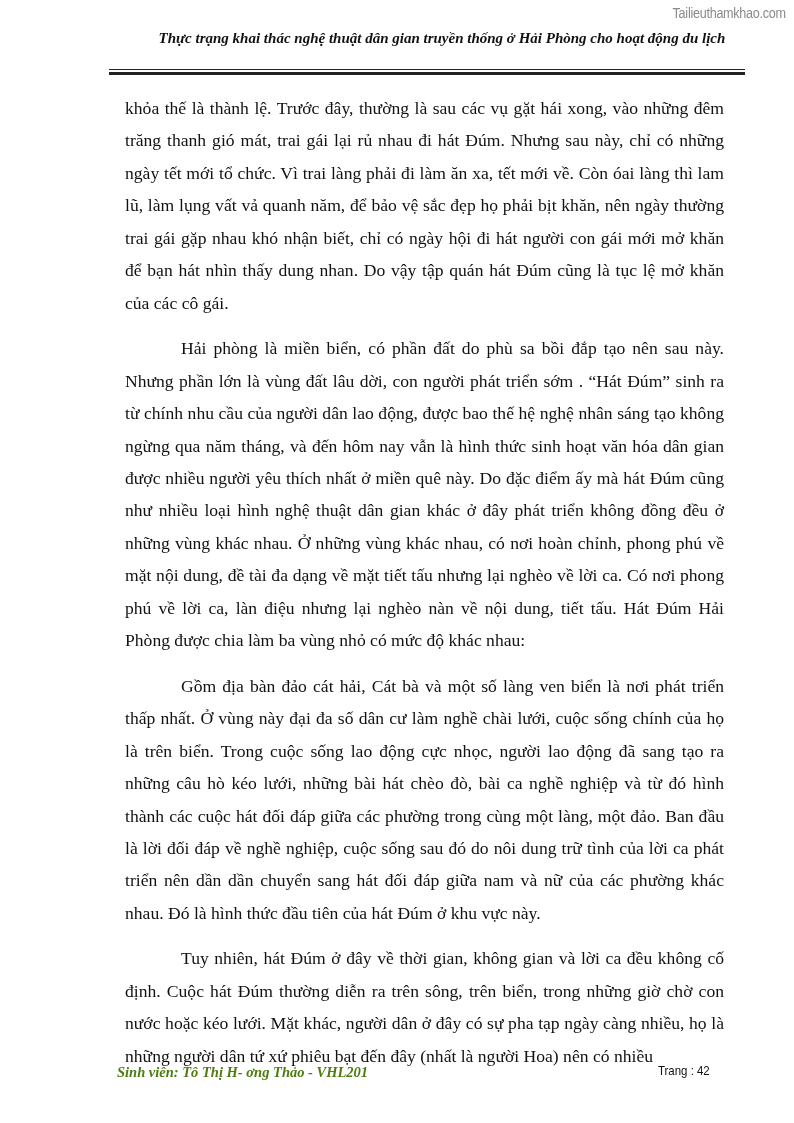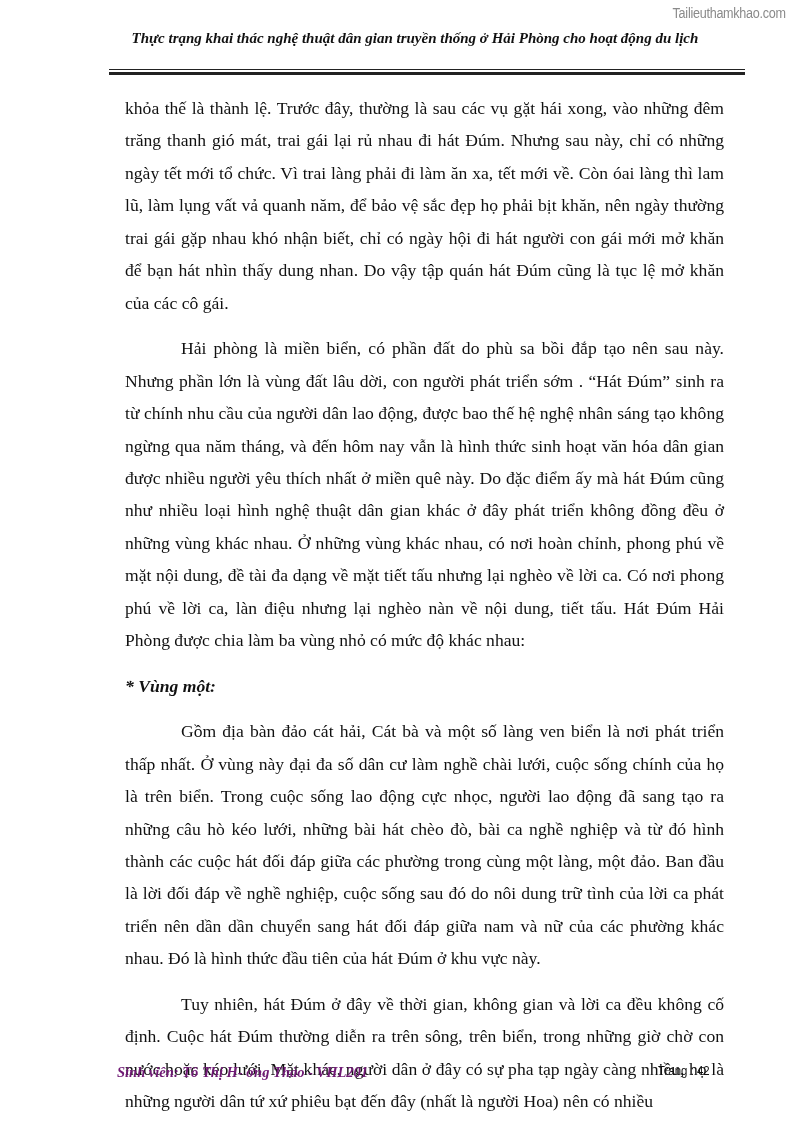--- a/index.html
+++ b/index.html
@@ -3,58 +3,57 @@
 <meta charset="utf-8">
 <style>
   html, body { margin: 0; padding: 0; background: #ffffff; }
   body { width: 794px; height: 1123px; position: relative; overflow: hidden; color: #111; }
   .watermark {
     position: absolute; top: 5px; right: 8px;
     font-family: "Liberation Sans", sans-serif; font-size: 14px; color: #8a8a8a;
     letter-spacing: -0.3px; transform: scaleX(0.9); transform-origin: right top;
   }
   .running-head {
-    position: absolute; top: 29px; left: 96px; width: 638px;
+    position: absolute; top: 29px; left: 123px; width: 638px;
     text-align: center;
     font-family: "Liberation Serif", serif; font-style: italic; font-weight: bold;
     font-size: 15px; line-height: 19px; color: #111;
   }
   .rule { position: absolute; left: 109px; width: 636px; }
   .rule-thin { top: 69px; height: 1px; background: #222; }
   .rule-thick { top: 72px; height: 3px; background: #222; }
   .body-text {
     position: absolute; top: 79px; left: 112px; width: 625px;
     font-family: "Liberation Serif", serif; font-size: 17.6px; line-height: 32.45px;
     text-align: justify; color: #111;
   }
   .body-text p { margin: 13px; }
   .body-text p.indent { text-indent: 56px; }
   .section-heading { font-weight: bold; font-style: italic; }
   .footer-author {
     position: absolute; top: 1064px; left: 117px;
     font-family: "Liberation Serif", serif; font-style: italic; font-weight: bold;
-    font-size: 14.5px; color: #701a75;
+    font-size: 14.5px; color: #4d7c0f;
   }
   .footer-page {
     position: absolute; top: 1063px; left: 658px;
     font-family: "Liberation Sans", sans-serif; font-size: 13px; color: #111;
     transform: scaleX(0.88); transform-origin: left top;
   }
 </style>
 </head>
 <body>
 
 <div class="watermark">Tailieuthamkhao.com</div>
 
 <div class="running-head">Thực trạng khai thác nghệ thuật dân gian truyền thống ở Hải Phòng cho hoạt động du lịch</div>
 <div class="rule rule-thin"></div>
 <div class="rule rule-thick"></div>
 
 <div class="body-text">
   <p>khỏa thế là thành lệ. Trước đây, thường là sau các vụ gặt hái xong, vào những đêm trăng thanh gió mát, trai gái lại rủ nhau đi hát Đúm. Nhưng sau này, chỉ có những ngày tết mới tổ chức. Vì trai làng phải đi làm ăn xa, tết mới về. Còn óai làng thì lam lũ, làm lụng vất vả quanh năm, để bảo vệ sắc đẹp họ phải bịt khăn, nên ngày thường trai gái gặp nhau khó nhận biết, chỉ có ngày hội đi hát người con gái mới mở khăn để bạn hát nhìn thấy dung nhan. Do vậy tập quán hát Đúm cũng là tục lệ mở khăn của các cô gái.</p>
   <p class="indent">Hải phòng là miền biển, có phần đất do phù sa bồi đắp tạo nên sau này. Nhưng phần lớn là vùng đất lâu dời, con người phát triển sớm . “Hát Đúm” sinh ra từ chính nhu cầu của người dân lao động, được bao thế hệ nghệ nhân sáng tạo không ngừng qua năm tháng, và đến hôm nay vẫn là hình thức sinh hoạt văn hóa dân gian được nhiều người yêu thích nhất ở miền quê này. Do đặc điểm ấy mà hát Đúm cũng như nhiều loại hình nghệ thuật dân gian khác ở đây phát triển không đồng đều ở những vùng khác nhau. Ở những vùng khác nhau, có nơi hoàn chỉnh, phong phú về mặt nội dung, đề tài đa dạng về mặt tiết tấu nhưng lại nghèo về lời ca. Có nơi phong phú về lời ca, làn điệu nhưng lại nghèo nàn về nội dung, tiết tấu. Hát Đúm Hải Phòng được chia làm ba vùng nhỏ có mức độ khác nhau:</p>
-  <p class="section-heading">* Vùng một:</p>
   <p class="indent">Gồm địa bàn đảo cát hải, Cát bà và một số làng ven biển là nơi phát triển thấp nhất. Ở vùng này đại đa số dân cư làm nghề chài lưới, cuộc sống chính của họ là trên biển. Trong cuộc sống lao động cực nhọc, người lao động đã sang tạo ra những câu hò kéo lưới, những bài hát chèo đò, bài ca nghề nghiệp và từ đó hình thành các cuộc hát đối đáp giữa các phường trong cùng một làng, một đảo. Ban đầu là lời đối đáp về nghề nghiệp, cuộc sống sau đó do nôi dung trữ tình của lời ca phát triển nên dần dần chuyển sang hát đối đáp giữa nam và nữ của các phường khác nhau. Đó là hình thức đầu tiên của hát Đúm ở khu vực này.</p>
   <p class="indent">Tuy nhiên, hát Đúm ở đây về thời gian, không gian và lời ca đều không cố định. Cuộc hát Đúm thường diễn ra trên sông, trên biển, trong những giờ chờ con nước hoặc kéo lưới. Mặt khác, người dân ở đây có sự pha tạp ngày càng nhiều, họ là những người dân tứ xứ phiêu bạt đến đây (nhất là người Hoa) nên có nhiều</p>
 </div>
 
 <div class="footer-author">Sinh viên: Tô Thị H- ơng Thảo - VHL201</div>
 <div class="footer-page">Trang : 42</div>
 
 </body></html>

